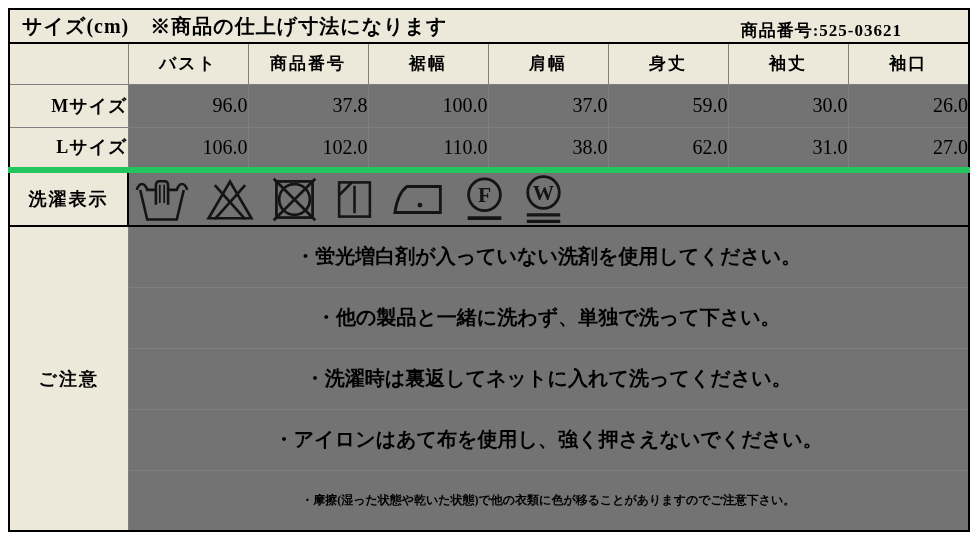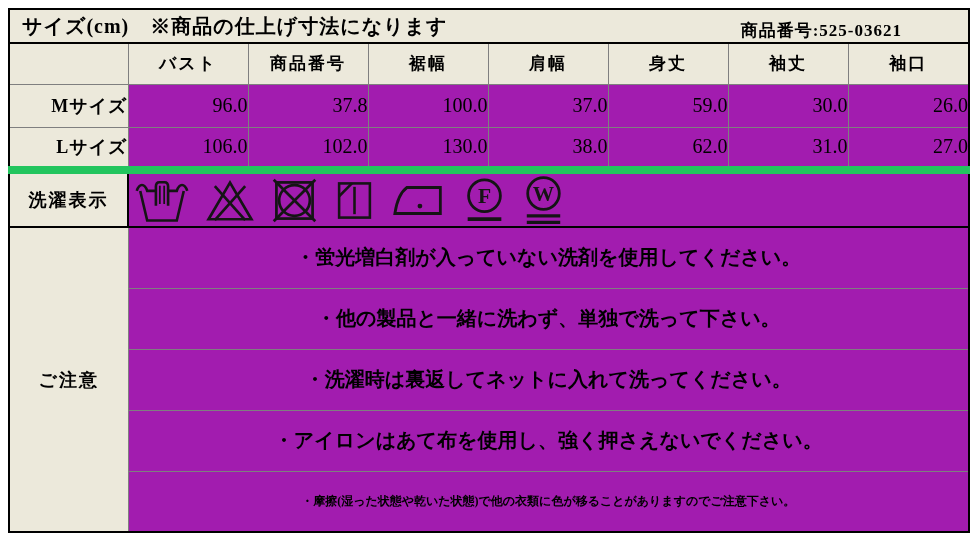--- a/index.html
+++ b/index.html
@@ -19,21 +19,21 @@
     border:1px solid #7f7f7f;
     padding:0;
     text-align:center;
     vertical-align:middle;
     overflow:hidden;
     box-sizing:border-box;
   }
   
   table.spec{border:2px solid #000;}
   .bg{background:#ece9db;}
-  .white{background:#a21caf;}
+  .white{background:#737373;}
 
   
   tr.row-top td{
     height:34px;
     border:2px solid #000;
     text-align:left;
   }
   .topflex{
     display:flex;justify-content:space-between;align-items:center;
     padding:0 66px 0 12px;
@@ -41,21 +41,21 @@
   .topflex .t-left{font-size:20px;font-weight:bold;letter-spacing:1px;}
   .topflex .t-right{font-size:17px;font-weight:bold;letter-spacing:1px;margin-top:8px;}
 
   
   tr.row-cols th{height:41px;font-size:17px;font-weight:bold;letter-spacing:2px;}
 
   
   tr.row-size td{height:43px;text-align:right;}
   tr.row-size td.lbl{font-size:18px;font-weight:bold;letter-spacing:1px;}
   tr.row-size td.val{font-size:20px;font-weight:normal;}
-  tr.row-size-last td{border-bottom:8px solid #22c55e;}
+  tr.row-size-last td{border-bottom:6px solid #22c55e;}
 
   
   tr.row-care td{height:56px;border-top:2px solid #000;border-bottom:2px solid #000;}
   tr.row-care td.lbl{font-size:18px;font-weight:bold;letter-spacing:2px;border-right:2px solid #000;}
   .care-icons{
     display:flex;align-items:center;gap:16px;
     padding-left:6px;
   }
   .care-icons svg{display:block;}
 
@@ -180,21 +180,21 @@
     <td class="white val">37.0</td>
     <td class="white val">59.0</td>
     <td class="white val">30.0</td>
     <td class="white val">26.0</td>
   </tr>
 
   <tr class="row-size row-size-last">
     <td class="bg lbl">Lサイズ</td>
     <td class="white val">106.0</td>
     <td class="white val">102.0</td>
-    <td class="white val">130.0</td>
+    <td class="white val">110.0</td>
     <td class="white val">38.0</td>
     <td class="white val">62.0</td>
     <td class="white val">31.0</td>
     <td class="white val">27.0</td>
   </tr>
 
   <tr class="row-care">
     <td class="bg lbl">洗濯表示</td>
     <td colspan="7" class="white">
       <div class="care-icons" id="care-icons">

